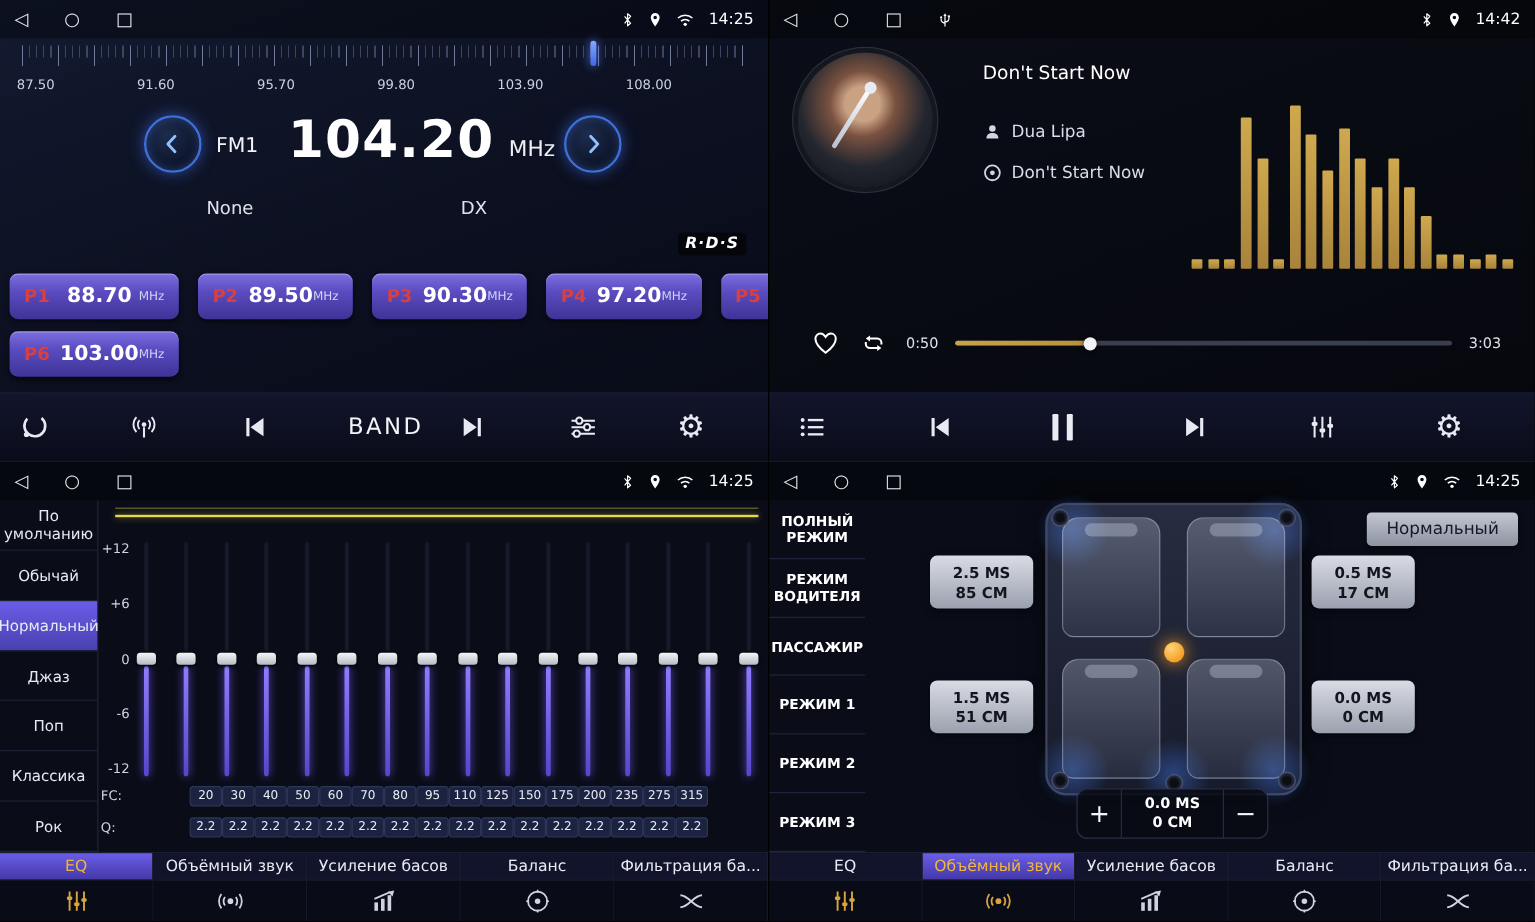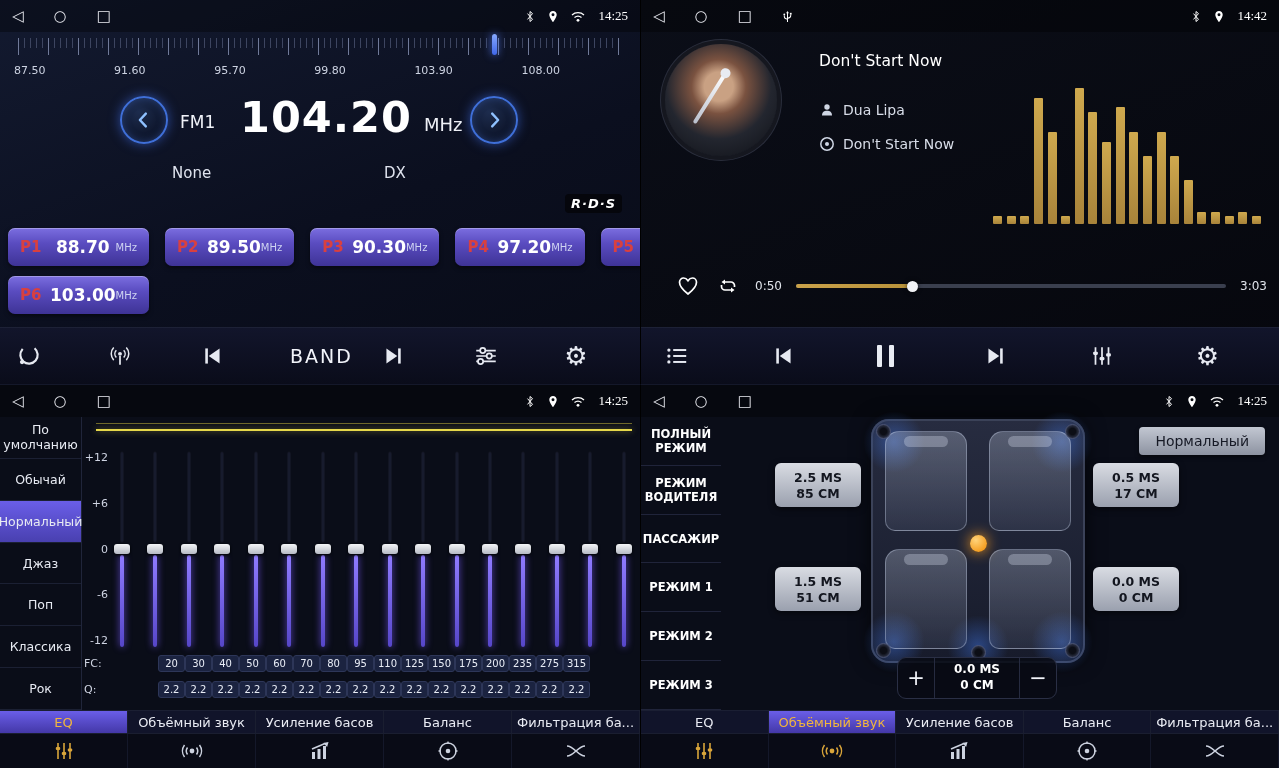--- a/index.html
+++ b/index.html
@@ -8,21 +8,21 @@
   .quad { position:absolute; overflow:hidden; color:#fff; }
   #radio    { left:0;   top:0;   width:640px; height:384px; background:linear-gradient(160deg,#131a30 0%,#0b0f1f 55%,#080b16 100%); }
   #player   { left:640px;top:0;  width:639px; height:384px; background:linear-gradient(160deg,#0b0e18 0%,#06070d 100%); border-left:1px solid #000; }
   #eq       { left:0;   top:384px;width:640px;height:384px; background:#0a0d18; border-top:1px solid #14182a; }
   #surround { left:640px;top:384px;width:639px;height:384px;background:#0a0d18; border-top:1px solid #14182a; border-left:1px solid #000; }
 
   
   .statusbar { position:absolute; left:0; right:0; top:0; height:32px; display:flex; align-items:center; padding:0 12px; background:rgba(0,0,0,.35); }
   .nav-icons { display:flex; gap:30px; font-size:15px; color:#e9eaf0; }
   .nav-icons span { cursor:default; }
-  .right-icons { margin-left:auto; display:flex; gap:13px; align-items:center;font-family:Liberation Serif, serif; }
+  .right-icons { margin-left:auto; display:flex; gap:13px; align-items:center; }
   .time { font-size:13px; color:#fff; }
   .sicon { display:flex; align-items:center; }
 
   
   .ruler { position:absolute; left:18px; right:18px; top:38px; height:20px;
     background-image:
       repeating-linear-gradient(90deg,#707a99 0 1px,transparent 1px 30px),
       repeating-linear-gradient(90deg,#3d4560 0 1px,transparent 1px 6px);
     background-size:100% 17px,100% 10px; background-repeat:no-repeat; }
   .freq-marker { position:absolute; top:34px; left:calc(18px + 74%); width:5px; height:21px; border-radius:3px;
@@ -62,21 +62,21 @@
     background:radial-gradient(circle at 48% 38%, #c9a183 0 16%, #7a5240 30%, #23262f 58%, #0d0f15 100%);
     box-shadow:0 0 0 4px #15171f, 0 0 0 5px #2a2e3c; }
   .tonearm { position:absolute; left:58px; top:30px; width:4px; height:58px; background:linear-gradient(180deg,#ffffff,#b9bfcc);
     border-radius:2px; transform:rotate(32deg); transform-origin:top center; }
   .tonearm::before { content:""; position:absolute; top:-6px; left:-3px; width:10px; height:10px; border-radius:50%; background:#e8ebf2; }
   .p-title { position:absolute; left:178px; top:52px; font-size:15.5px; color:#fff; }
   .p-row { position:absolute; left:178px; display:flex; align-items:center; gap:8px; font-size:14px; color:#d8dde8; }
   .p-artist { top:102px; } .p-track { top:136px; }
   .spectrum { position:absolute; right:18px; top:88px; width:268px; height:136px; display:flex; align-items:flex-end; justify-content:space-between; }
   .spec-bar { width:9px; background:linear-gradient(180deg,#cfa94e,#a8833a); border-radius:1px; }
-  .controls { position:absolute; left:34px; right:12px; top:270px; height:32px; display:flex; align-items:center; gap:14px; }
+  .controls { position:absolute; left:34px; right:28px; top:270px; height:32px; display:flex; align-items:center; gap:14px; }
   .ctrl-ico { cursor:pointer; display:flex; align-items:center; }
   .tlabel-time { font-size:12px; color:#dfe3ea; }
   .pbar { flex:1; height:4px; background:#3a3f4e; border-radius:2px; position:relative; cursor:pointer; }
   .pfill { position:absolute; left:0; top:0; bottom:0; background:linear-gradient(90deg,#caa24a,#b8923a); border-radius:2px; }
   .pknob { position:absolute; top:-3.5px; width:11px; height:11px; border-radius:50%; background:#f2f3f6; box-shadow:0 0 4px rgba(0,0,0,.7); }
   .pause-bars { display:flex; gap:7px; }
   .pause-bars i { display:block; width:5px; height:22px; background:#e9ecf3; border-radius:1px; }
 
   
   .eq-side { position:absolute; left:0; top:32px; bottom:58px; width:82px; border-right:1px solid #20253a; display:flex; flex-direction:column; }

